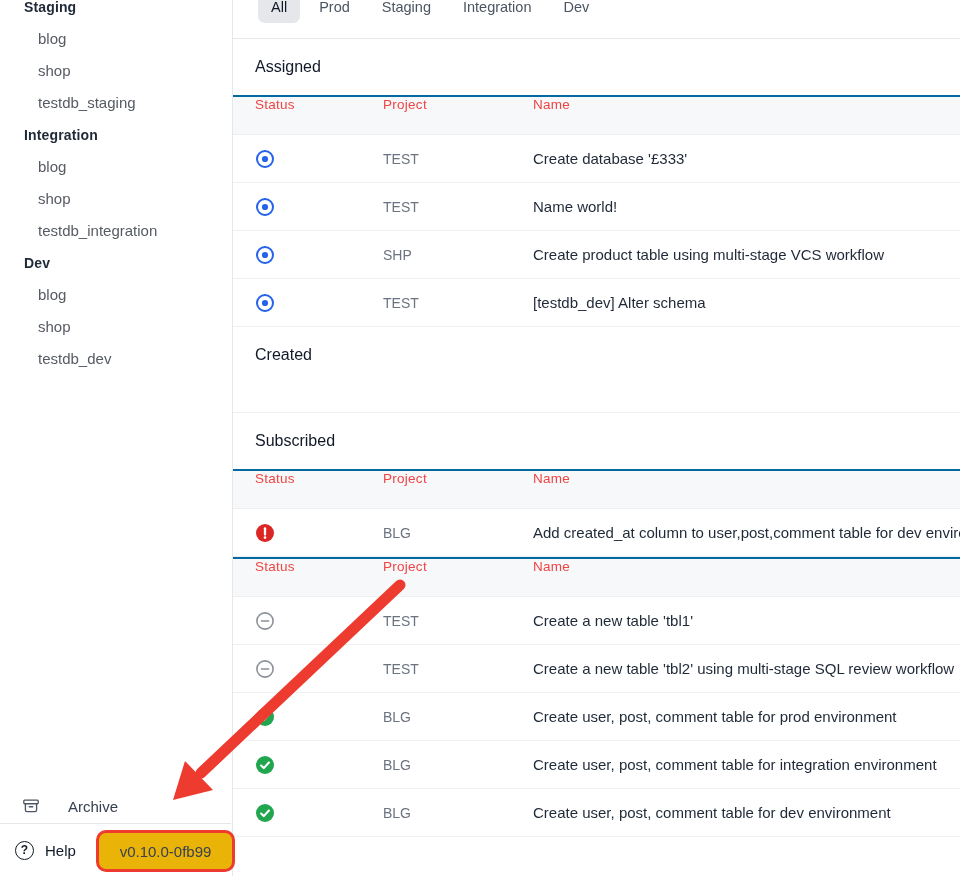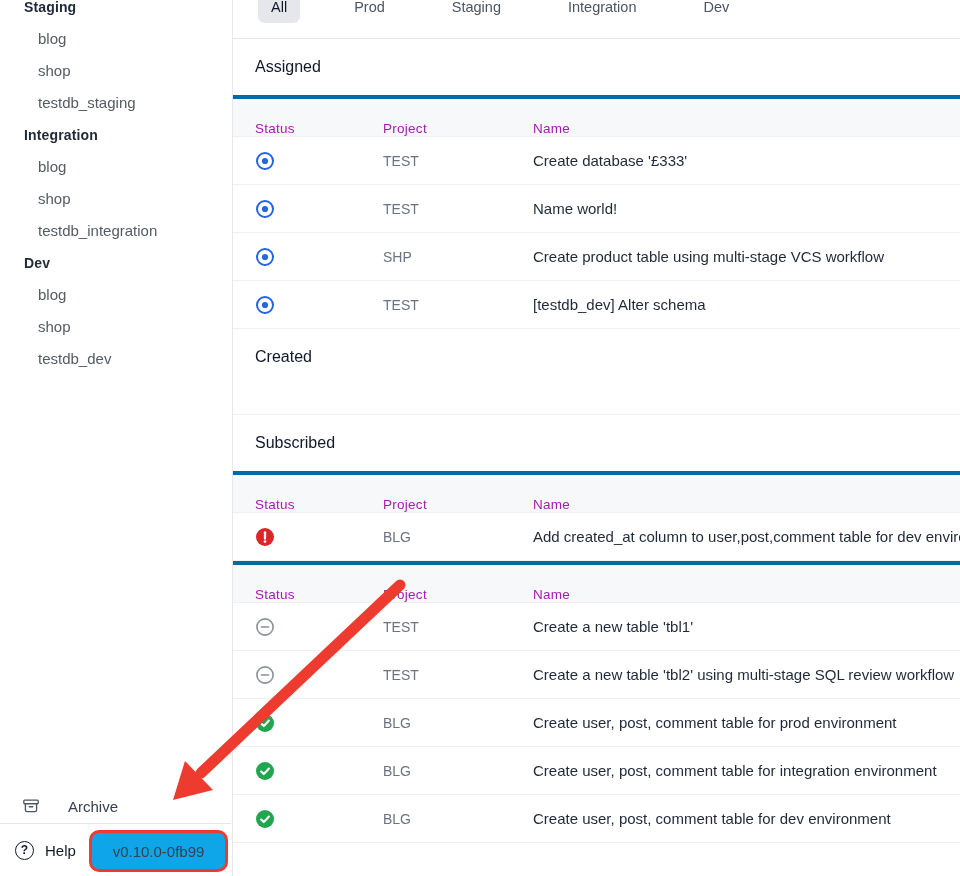--- a/index.html
+++ b/index.html
@@ -16,34 +16,34 @@
   .sidenav{position:absolute;top:-9px;left:0;right:1px;}
   .side-header{height:32px;line-height:32px;padding-left:24px;font-weight:700;font-size:14px;color:#1f2937;letter-spacing:.01em;}
   .side-item{height:32px;line-height:32px;padding-left:38px;font-size:15px;color:#565b63;cursor:pointer;}
 
   .side-bottom{position:absolute;left:0;bottom:0;width:231px;background:#fff;}
   .archive-row{height:34px;display:flex;align-items:center;padding-left:22px;gap:28px;font-size:15px;color:#374151;cursor:pointer;}
   .side-divider{border-top:1px solid #e5e7eb;}
   .help-row{height:52px;display:flex;align-items:center;padding-left:15px;gap:11px;font-size:15px;color:#111827;cursor:pointer;}
   .help-icon{width:19px;height:19px;box-sizing:border-box;border:1.7px solid #111827;border-radius:50%;
     display:flex;align-items:center;justify-content:center;font-size:12px;font-weight:700;color:#111827;}
-  .version-box{position:absolute;left:89px;top:830px;width:139px;height:42px;box-sizing:border-box;
-    border:3.5px solid var(--c-annotation-red,#ee3b2f);border-radius:10px;background:#0ea5e9;
+  .version-box{position:absolute;left:96px;top:830px;width:139px;height:42px;box-sizing:border-box;
+    border:3.5px solid var(--c-annotation-red,#ee3b2f);border-radius:10px;background:#eab308;
     display:flex;align-items:center;justify-content:center;font-size:15px;color:#374151;z-index:30;}
 
   
   .main{position:absolute;left:233px;top:0;width:727px;height:876px;background:#fff;}
-  .tabbar{height:38px;border-bottom:1px solid #e5e7eb;display:flex;align-items:flex-start;padding-left:25px;gap:41px;}
+  .tabbar{height:38px;border-bottom:1px solid #e5e7eb;display:flex;align-items:flex-start;padding-left:25px;gap:6px;}
   .tab{margin-top:-8px;height:31px;line-height:31px;padding:0 13px;font-size:14.5px;color:#4b5563;
     border:none;background:transparent;border-radius:7px;font-family:inherit;cursor:pointer;}
   .tab.active{background:var(--c-tab-active-bg,#e5e7eb);color:#111827;}
 
   .section-title{height:56px;display:flex;align-items:center;padding-left:22px;font-size:16px;font-weight:500;color:#111827;}
-  .thead{height:37px;display:flex;align-items:flex-end;background:#f7f8f9;border-top:4px solid #0369a1;border-bottom:1px solid #edeff1;
-    font-size:13.5px;font-weight:500;color:#a21caf;letter-spacing:.02em;}
+  .thead{height:37px;display:flex;align-items:flex-start;background:#f7f8f9;border-top:2px solid #0369a1;border-bottom:1px solid #edeff1;
+    font-size:13.5px;font-weight:500;color:#ef4444;letter-spacing:.02em;}
   .col-status{width:128px;padding-left:22px;flex:0 0 auto;}
   .col-project{width:120px;flex:0 0 auto;}
   .col-name{flex:1 1 auto;white-space:nowrap;overflow:hidden;margin-left:30px;}
   .row{height:47px;display:flex;align-items:center;border-bottom:1px solid #eef0f2;font-size:15px;color:#1f2937;cursor:pointer;background:#fff;}
   .row .col-project{font-size:14px;color:#6b7280;}
   .status-icon{width:20px;height:20px;display:block;}
   .empty-strip{height:29px;border-bottom:1px solid #edeff1;background:#fff;}
 
   
   .annotation-layer{position:absolute;left:0;top:0;width:960px;height:876px;z-index:60;pointer-events:none;}

